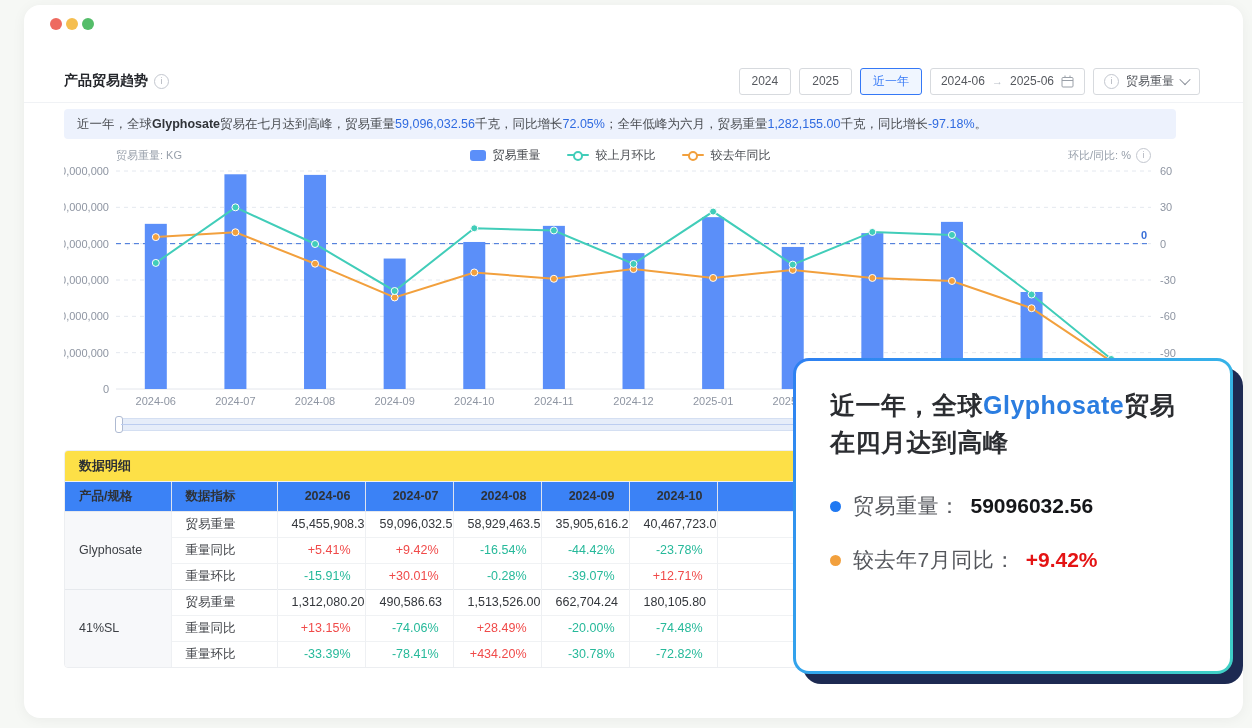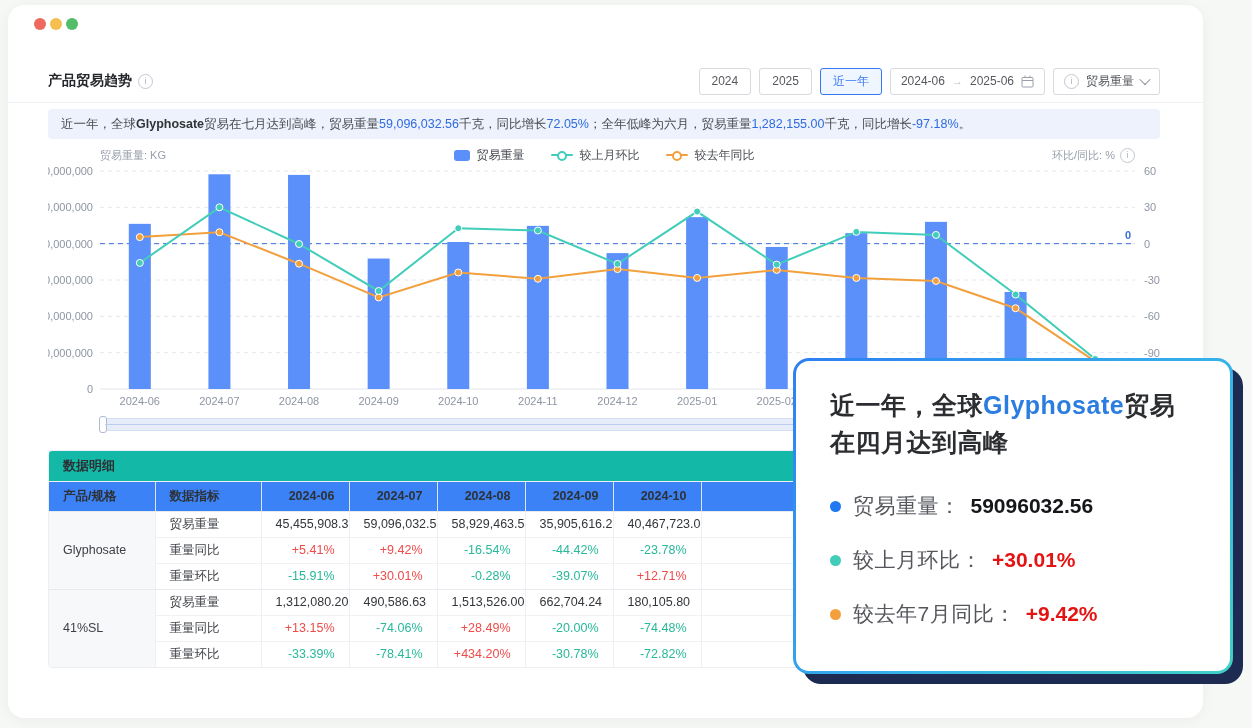--- a/index.html
+++ b/index.html
@@ -1,17 +1,17 @@
 <!DOCTYPE html>
 <html><head>
 <meta charset="utf-8">
 <style>
   html,body{margin:0;padding:0;}
   body{width:1252px;height:728px;position:relative;background:#f6f8f5;font-family:"Liberation Sans","DejaVu Sans",sans-serif;overflow:hidden;}
-  .window{position:absolute;left:8px;top:5px;width:1195px;height:713px;background:#fff;border-radius:16px;box-shadow:0 2px 14px rgba(0,0,0,.05);}
+  .window{position:absolute;left:24px;top:5px;width:1195px;height:713px;background:#fff;border-radius:16px;box-shadow:0 2px 14px rgba(0,0,0,.05);padding-left:24px;}
   
   .traffic{position:absolute;left:26px;top:13px;display:flex;gap:4px;}
   .dot{width:12px;height:12px;border-radius:50%;display:inline-block;}
   .dot.red{background:#ee6a5f;} .dot.yellow{background:#f5be4f;} .dot.green{background:#54bd69;}
   
   .hdr{position:absolute;left:40px;right:43px;top:60px;height:32px;display:flex;justify-content:space-between;align-items:center;}
   .hdr-left{display:flex;align-items:center;gap:6px;}
   .page-title{font-size:14px;font-weight:700;color:#24262b;}
   .i-circle{width:13px;height:13px;border:1px solid #c3c7cf;border-radius:50%;color:#aeb2bb;font-size:9px;line-height:13px;display:inline-flex;align-items:center;justify-content:center;flex:none;}
   .i-circle::before{content:"i";}
@@ -37,21 +37,21 @@
   .lg-line{width:22px;height:8px;position:relative;display:inline-block;}
   .lg-line i{position:absolute;left:0;right:0;top:3px;height:2px;border-radius:1px;}
   .lg-line b{position:absolute;left:6px;top:0;width:6px;height:6px;border-radius:50%;background:#fff;border-width:2px;border-style:solid;}
   #chart-svg{display:block;}
   .dz{position:absolute;left:52px;top:273px;width:1035px;height:13px;background:#e6edf9;border:1px solid #d4dff2;border-radius:7px;box-sizing:border-box;cursor:pointer;}
   .dz::after{content:"";position:absolute;left:4px;right:4px;top:5px;height:1px;background:#bccdf0;}
   .dz-handle{position:absolute;top:-3px;width:8px;height:17px;background:#fff;border:1px solid #aebad2;border-radius:3px;box-sizing:border-box;}
   .dz-handle.left{left:-2px;} .dz-handle.right{right:-2px;}
   
   .table-card{position:absolute;left:40px;top:445px;width:1112px;border:1px solid #eceef1;border-radius:4px;overflow:hidden;background:#fff;}
-  .table-title{height:30px;line-height:30px;background:#14b8a6;border-bottom:1px solid #eef0f3;font-size:13px;font-weight:700;color:#2c2f34;padding-left:14px;}
+  .table-title{height:30px;line-height:30px;background:#fde047;border-bottom:1px solid #eef0f3;font-size:13px;font-weight:700;color:#2c2f34;padding-left:14px;}
   table{border-collapse:collapse;width:100%;table-layout:fixed;}
   th,td{font-size:12.5px;height:26px;padding:0 14px;box-sizing:border-box;border-right:1px solid #eef0f3;overflow:hidden;white-space:nowrap;}
   th{background:#3b82f6;color:#2e3136;font-weight:700;text-align:left;border-right-color:#dde3f0;height:29px;}
   th.num,td.num{text-align:right;}
   td{color:#3c3f44;border-top:1px solid #f0f2f4;}
   td.num{color:#33363b;}
   td.prod{background:#f7f8fa;color:#3c3f44;}
   td.pos{color:#f04a49;} td.neg{color:#26b99a;}
   th.fill,td.fill{border-right:none;}
   tr.gstart td{border-top:1px solid #e6e9ed;}
@@ -326,24 +326,19 @@
 <div class="insight-card">
   <div class="insight-inner">
     <div class="insight-title" id="card-title"><span>近一年，全球</span><span class="hl">Glyphosate</span><span>贸易在四月达到高峰</span></div>
     <div class="insight-items" id="card-items">
         <div class="item">
           <span class="idot" style="background: rgb(32, 121, 242);"></span>
           <span class="lbl">贸易重量：</span>
           <span class="val dark">59096032.56</span>
         </div>
         <div class="item">
-          <span class="idot" style="background: rgb(65, 205, 185);"></span>
-          <span class="lbl">较上月环比：</span>
-          <span class="val red">+30.01%</span>
-        </div>
-        <div class="item">
           <span class="idot" style="background: rgb(242, 160, 61);"></span>
           <span class="lbl">较去年7月同比：</span>
           <span class="val red">+9.42%</span>
         </div>
       </div>
   </div>
 </div>
 
 </body></html>

